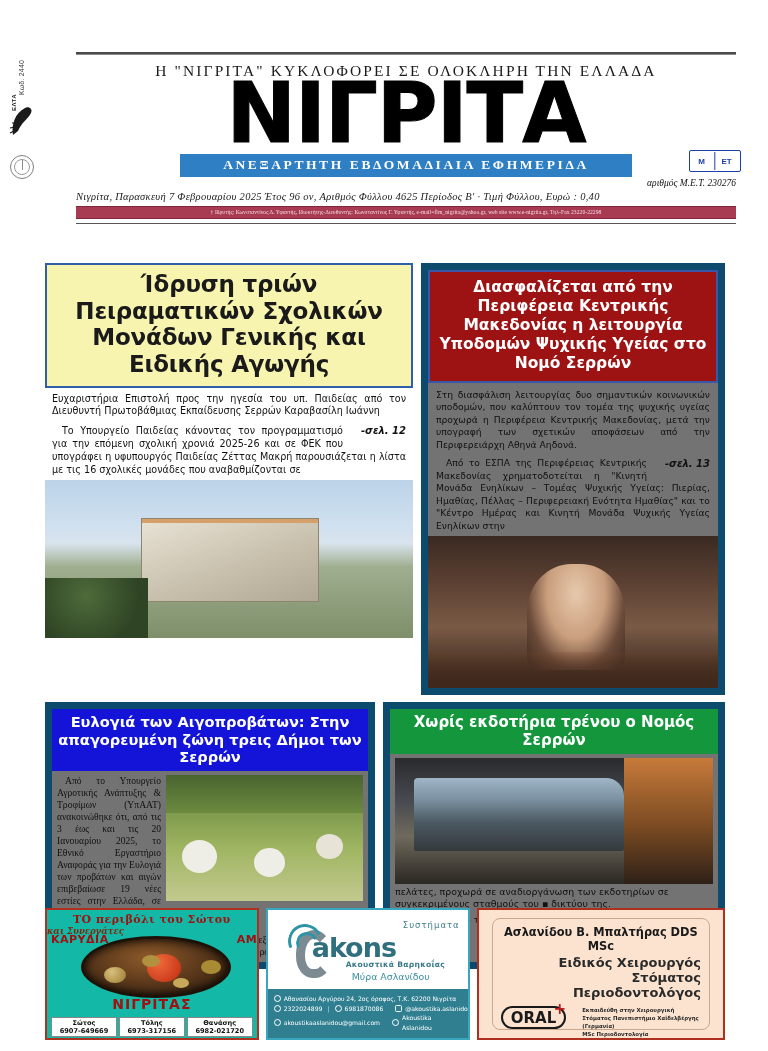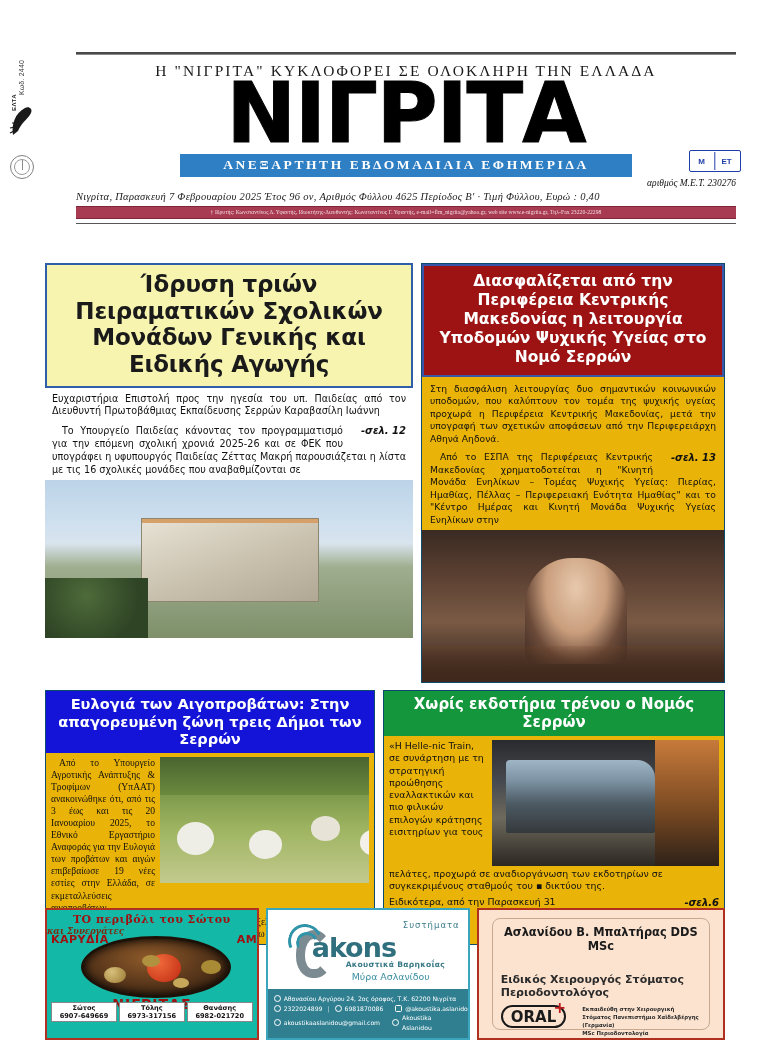--- a/index.html
+++ b/index.html
@@ -97,21 +97,21 @@
   .oldest-text {
     font-family: "Liberation Serif", serif; font-size: 19px; color: #111;
     letter-spacing: 1.2px; white-space: nowrap;
   }
   .rule-bottom { border-top: 1.6px solid #555; margin-top: 4px; width: 100%; }
 
   
   .content { position: absolute; left: 45px; top: 263px; width: 680px; }
   .row { display: flex; gap: 8px; }
 
-  .card { border: 1px solid #0c4a6e; background: #eab308; overflow: hidden; }
+  .card { border: 7px solid #0c4a6e; background: #737373; overflow: hidden; }
 
   
   .a1 { width: 368px; display: flex; flex-direction: column; }
   .a1-head {
     background: #f7f4b0; border: 2px solid #2f5fa8; padding: 6px 8px 8px;
     text-align: center;
   }
   .a1-head h2 {
     font-family: "DejaVu Sans", sans-serif; font-weight: bold; font-size: 23px;
     line-height: 1.16; color: #1a1a1a; letter-spacing: -.2px;
@@ -271,21 +271,21 @@
     content:""; position:absolute; left:14%; top:50%; width:22px; height:16px;
     border-radius:50%; background: radial-gradient(circle at 35% 30%, #d8c07a, #9a7a34);
     box-shadow: 36px -14px 0 -2px #b0913f, 66px 8px 0 -3px #c7a85a, 96px -8px 0 -1px #a98b36;
   }
   .ad1-brand {
     position: absolute; left: 0; bottom: 26px; width: 100%; text-align: center;
     font-family: "DejaVu Sans", sans-serif; font-weight: bold; font-size: 14px;
     color: #a01010; letter-spacing: 1px;
   }
   .ad1-phones {
-    position: absolute; left: 0; bottom: 16px; width: 100%;
+    position: absolute; left: 0; bottom: 1px; width: 100%;
     display: flex; justify-content: space-around; padding: 0 3px;
   }
   .ad1-phone {
     background: #fff; border: 1px solid #888; padding: 1px 3px; text-align: center;
     font-family: "DejaVu Sans", sans-serif; font-size: 6.6px; font-weight: bold;
     color: #111; line-height: 1.25; width: 66px;
   }
 
   .ad2 {
     width: 212px; height: 132px; border: 2px solid #3aa6bd; background: #fff;
@@ -344,22 +344,22 @@
   }
   .ad3-card {
     position: absolute; left: 13px; top: 8px; right: 13px; bottom: 8px;
     border: 1px solid #c8a98f; border-radius: 8px; background: #fbe3d0; padding: 6px 8px;
   }
   .ad3-name {
     text-align: center; font-family: "DejaVu Sans", sans-serif; font-weight: bold;
     font-size: 11.4px; color: #1a1a1a;
   }
   .ad3-spec {
-    text-align: left; font-family: "DejaVu Sans", sans-serif; font-weight: bold;
-    font-size: 11px; color: #2a2a2a; margin-top: 20px;
+    text-align: right; font-family: "DejaVu Sans", sans-serif; font-weight: bold;
+    font-size: 13px; color: #2a2a2a; margin-top: 2px;
   }
   .ad3-mid { display: flex; gap: 16px; margin-top: 6px; }
   .ad3-oral {
     border: 2px solid #1a1a1a; border-radius: 16px; padding: 2px 8px;
     font-family: "DejaVu Sans", sans-serif; font-weight: bold; font-size: 15px;
     color: #1a1a1a; height: 23px; display: flex; align-items: center; position: relative;
   }
   .ad3-plus {
     position: absolute; right: -2px; top: -6px; color: #c01a1a; font-size: 15px;
     font-weight: bold; line-height: 1;
@@ -474,23 +474,20 @@
             <span>Στην Περιφέρεια Σερρών εντοπίζονται σημαντικές εξελίξεις, καθώς τρεις Δήμοι της περιοχής εντάχθηκαν στην Περαιτέρω</span>
           </p>
         </div>
       </div>
 
       <div class="a4 card">
         <div class="a4-head">
           <h2>Χωρίς εκδοτήρια τρένου ο Νομός Σερρών</h2>
         </div>
         <div class="a4-body">
-          <div class="a4-col">
-            <p>«Η Helle-nic Train, σε συνάρτηση με τη στρατηγική προώθησης εναλλακτικών και πιο φιλικών επιλογών κράτησης εισιτηρίων για τους</p>
-          </div>
           <div class="a4-pic">
             <div class="photo photo-train"></div>
           </div>
         </div>
         <div class="a4-foot">
           <p>πελάτες, προχωρά σε αναδιοργάνωση των εκδοτηρίων σε συγκεκριμένους  σταθμούς  του ▪ δικτύου της.</p>
           <p style="margin-top:3px;">
             <span class="selref">-σελ.6</span>
             <span>Ειδικότερα, από την Παρασκευή 31</span>
           </p>

